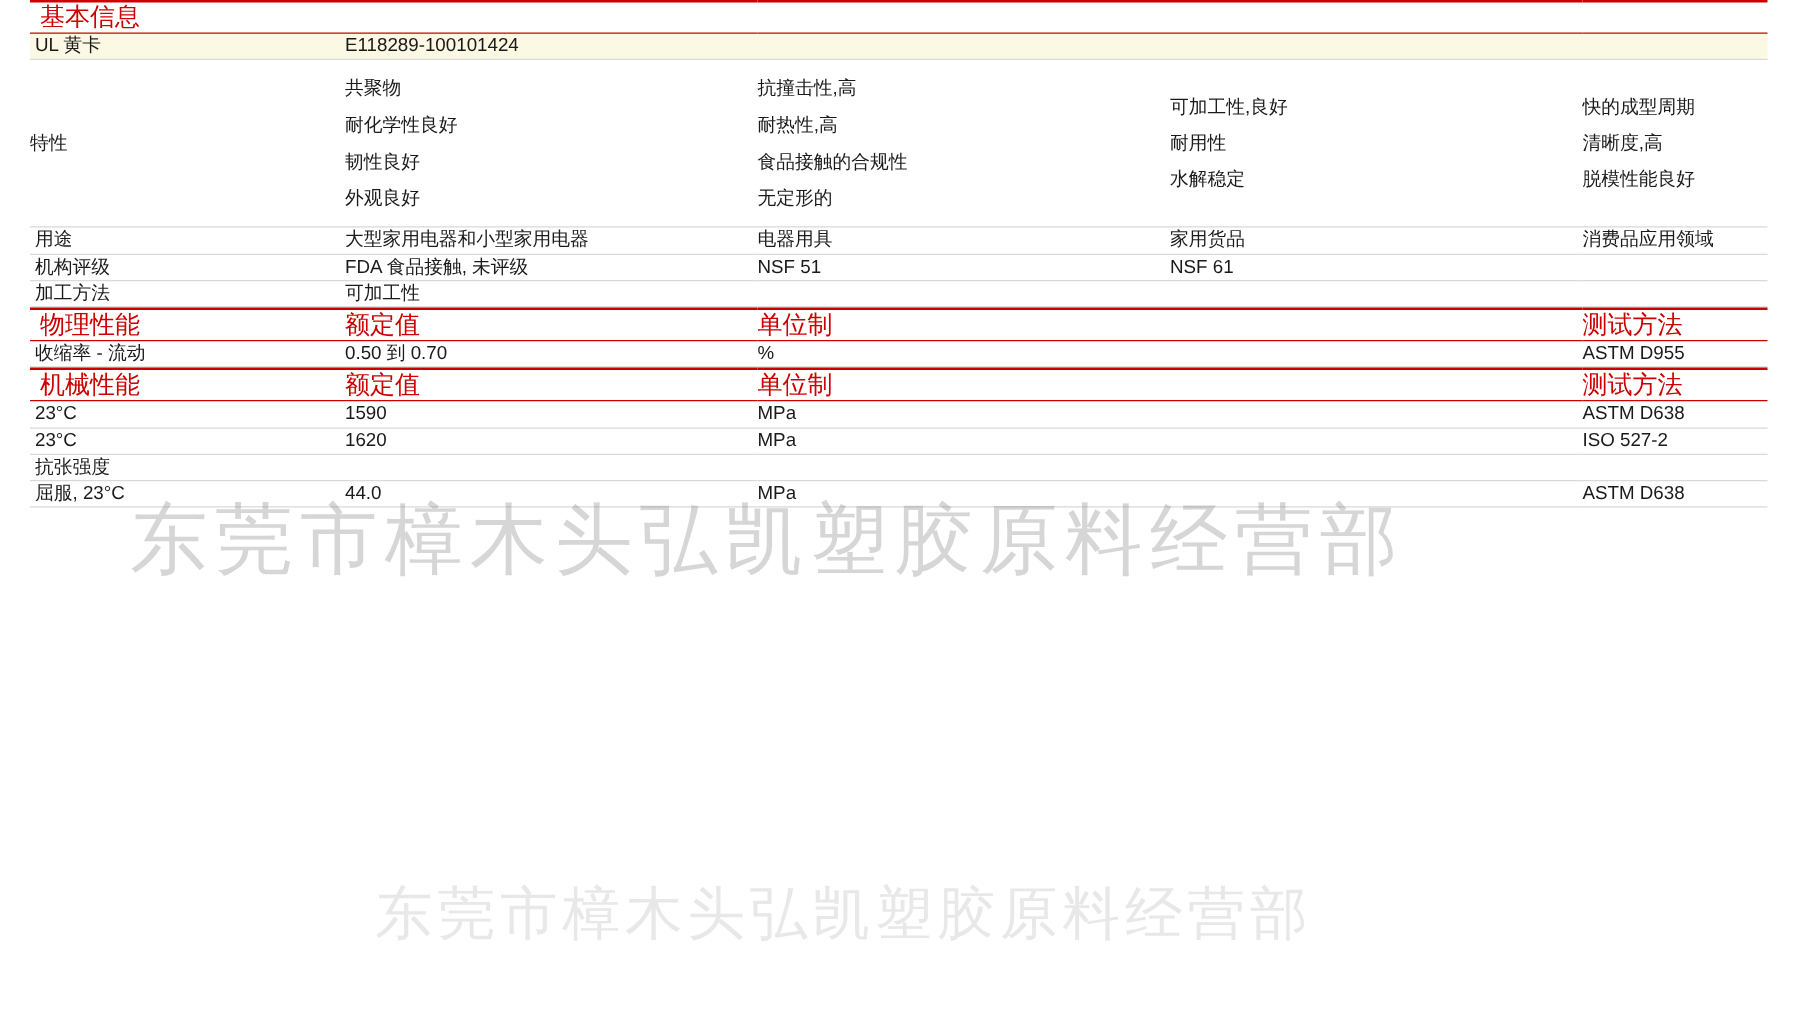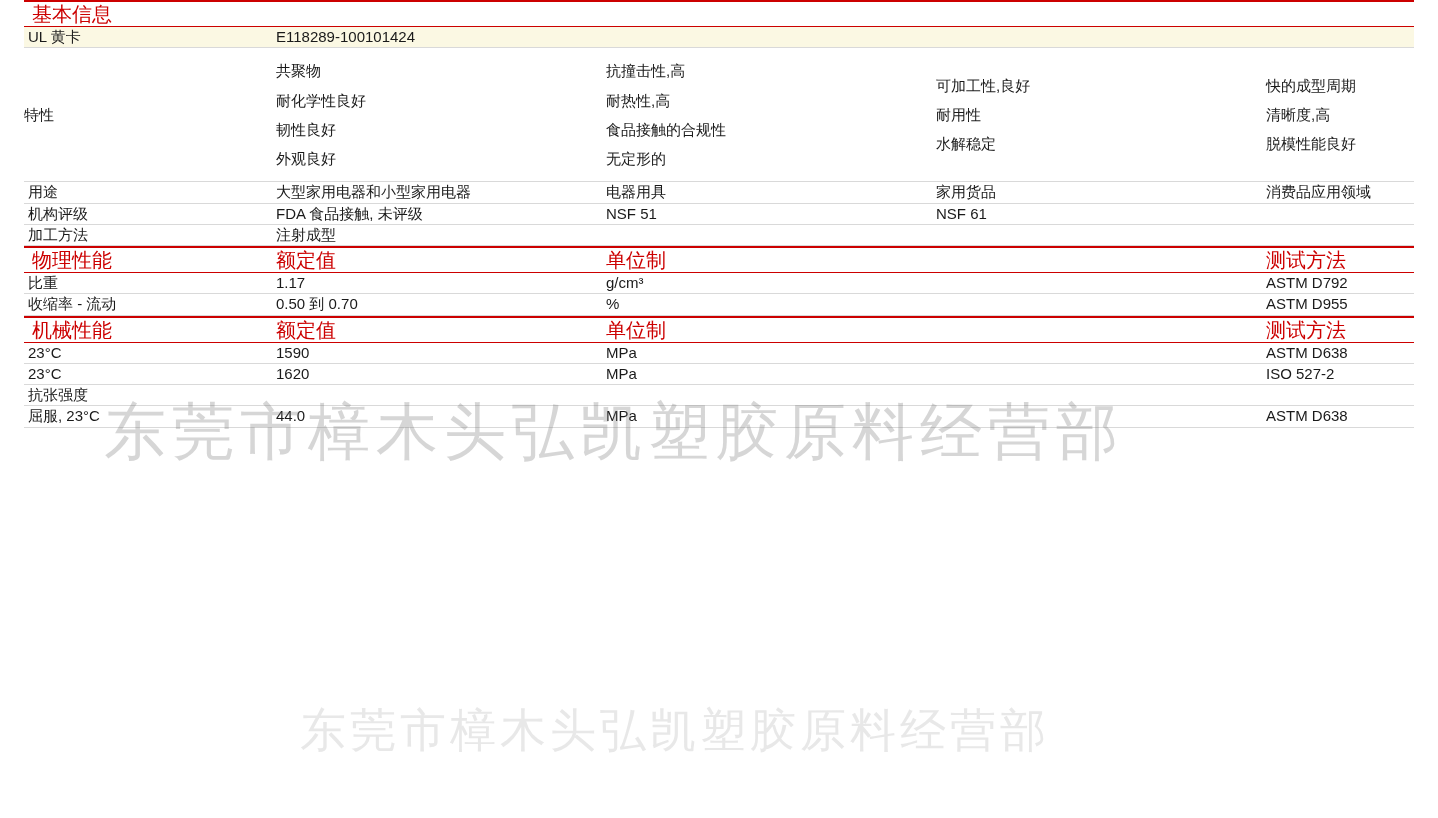--- a/index.html
+++ b/index.html
@@ -174,21 +174,21 @@
       <tr class="data-row">
         <td class="label label-cell">机构评级</td>
         <td>FDA 食品接触, 未评级</td>
         <td>NSF 51</td>
         <td>NSF 61</td>
         <td></td>
       </tr>
 
       <tr class="data-row">
         <td class="label label-cell">加工方法</td>
-        <td colspan="4">注射成型</td>
+        <td colspan="4">可加工性</td>
       </tr>
     </tbody>
   </table>
 
   <table class="grid">
     <colgroup>
         <col class="c1">
         <col class="c2">
         <col class="c3">
         <col class="c4">
@@ -196,27 +196,20 @@
       </colgroup>
     <tbody>
       <tr class="sec-row">
         <td class="first">物理性能</td>
         <td class="sec-val">额定值</td>
         <td class="sec-val">单位制</td>
         <td></td>
         <td class="right-col">测试方法</td>
       </tr>
       <tr class="data-row">
-        <td class="label label-cell">比重</td>
-        <td class="sec-val">1.17</td>
-        <td class="sec-val">g/cm³</td>
-        <td></td>
-        <td class="right-col">ASTM D792</td>
-      </tr>
-      <tr class="data-row">
         <td class="label label-cell">收缩率 - 流动</td>
         <td class="sec-val">0.50 到 0.70</td>
         <td class="sec-val">%</td>
         <td></td>
         <td class="right-col">ASTM D955</td>
       </tr>
     </tbody>
   </table>
 
 

